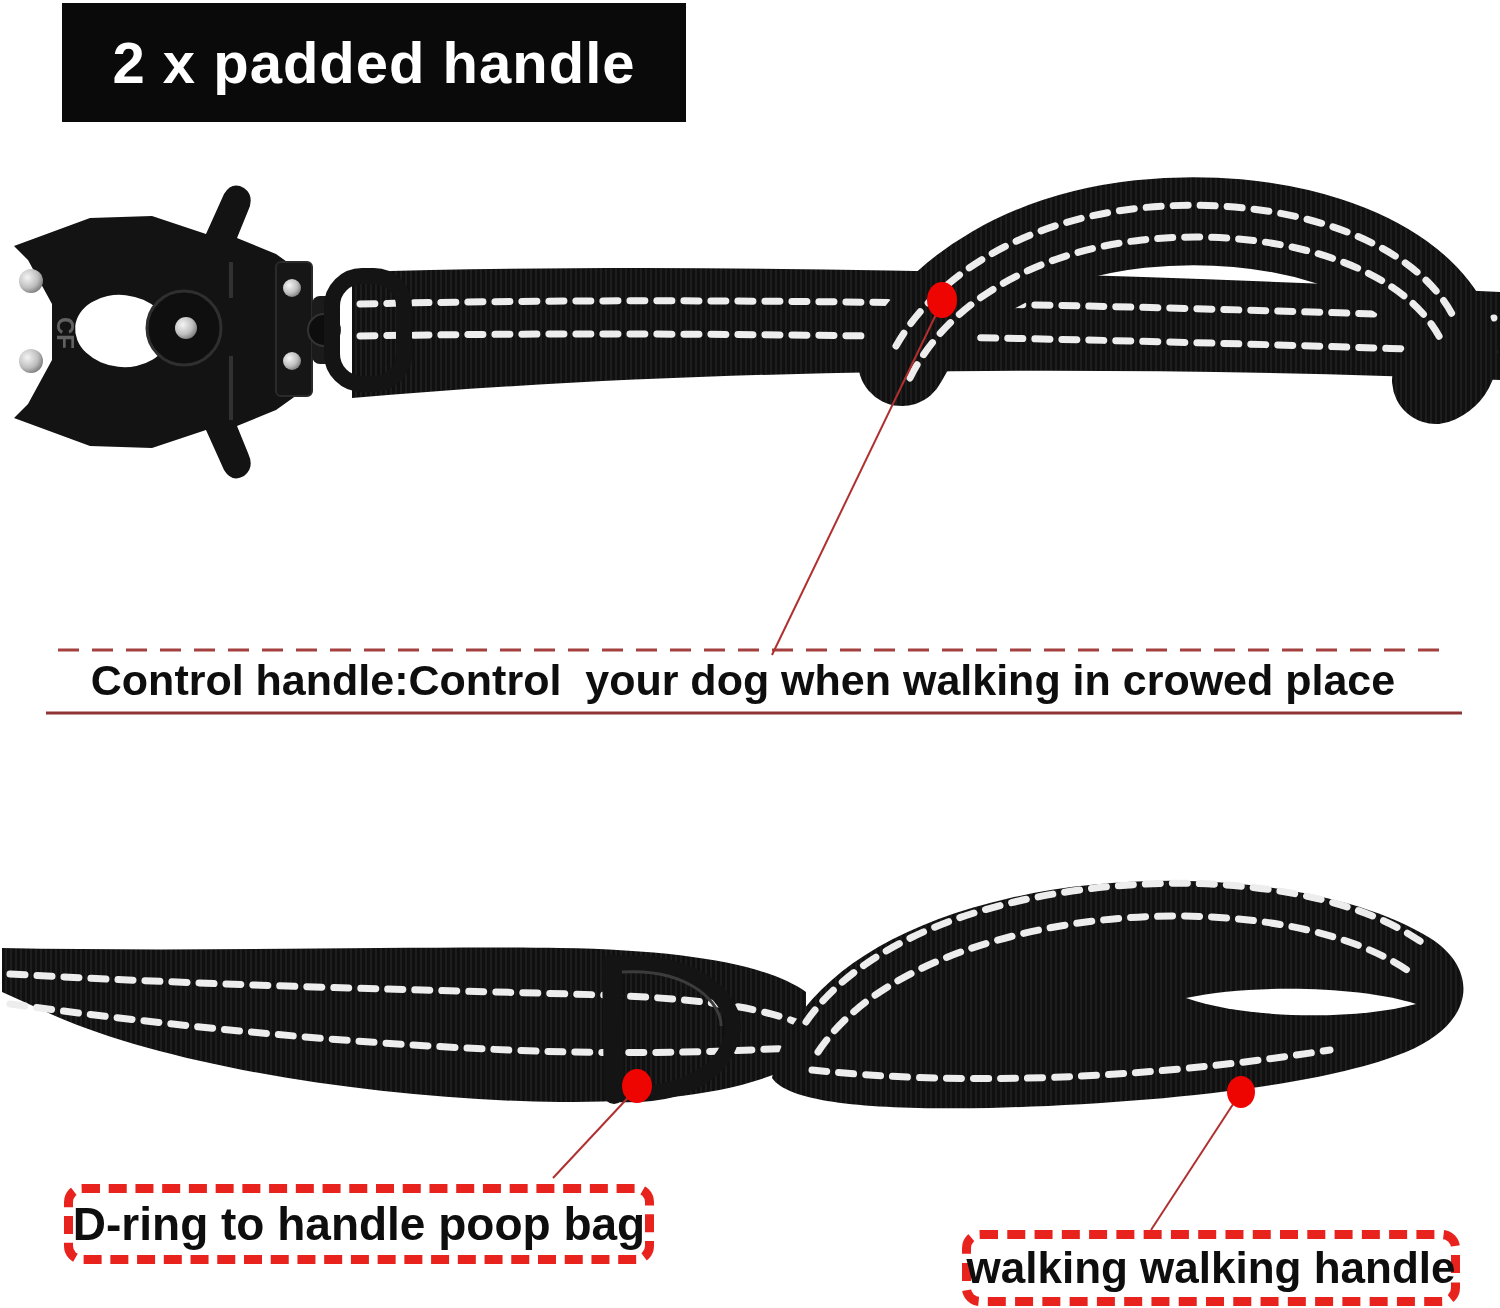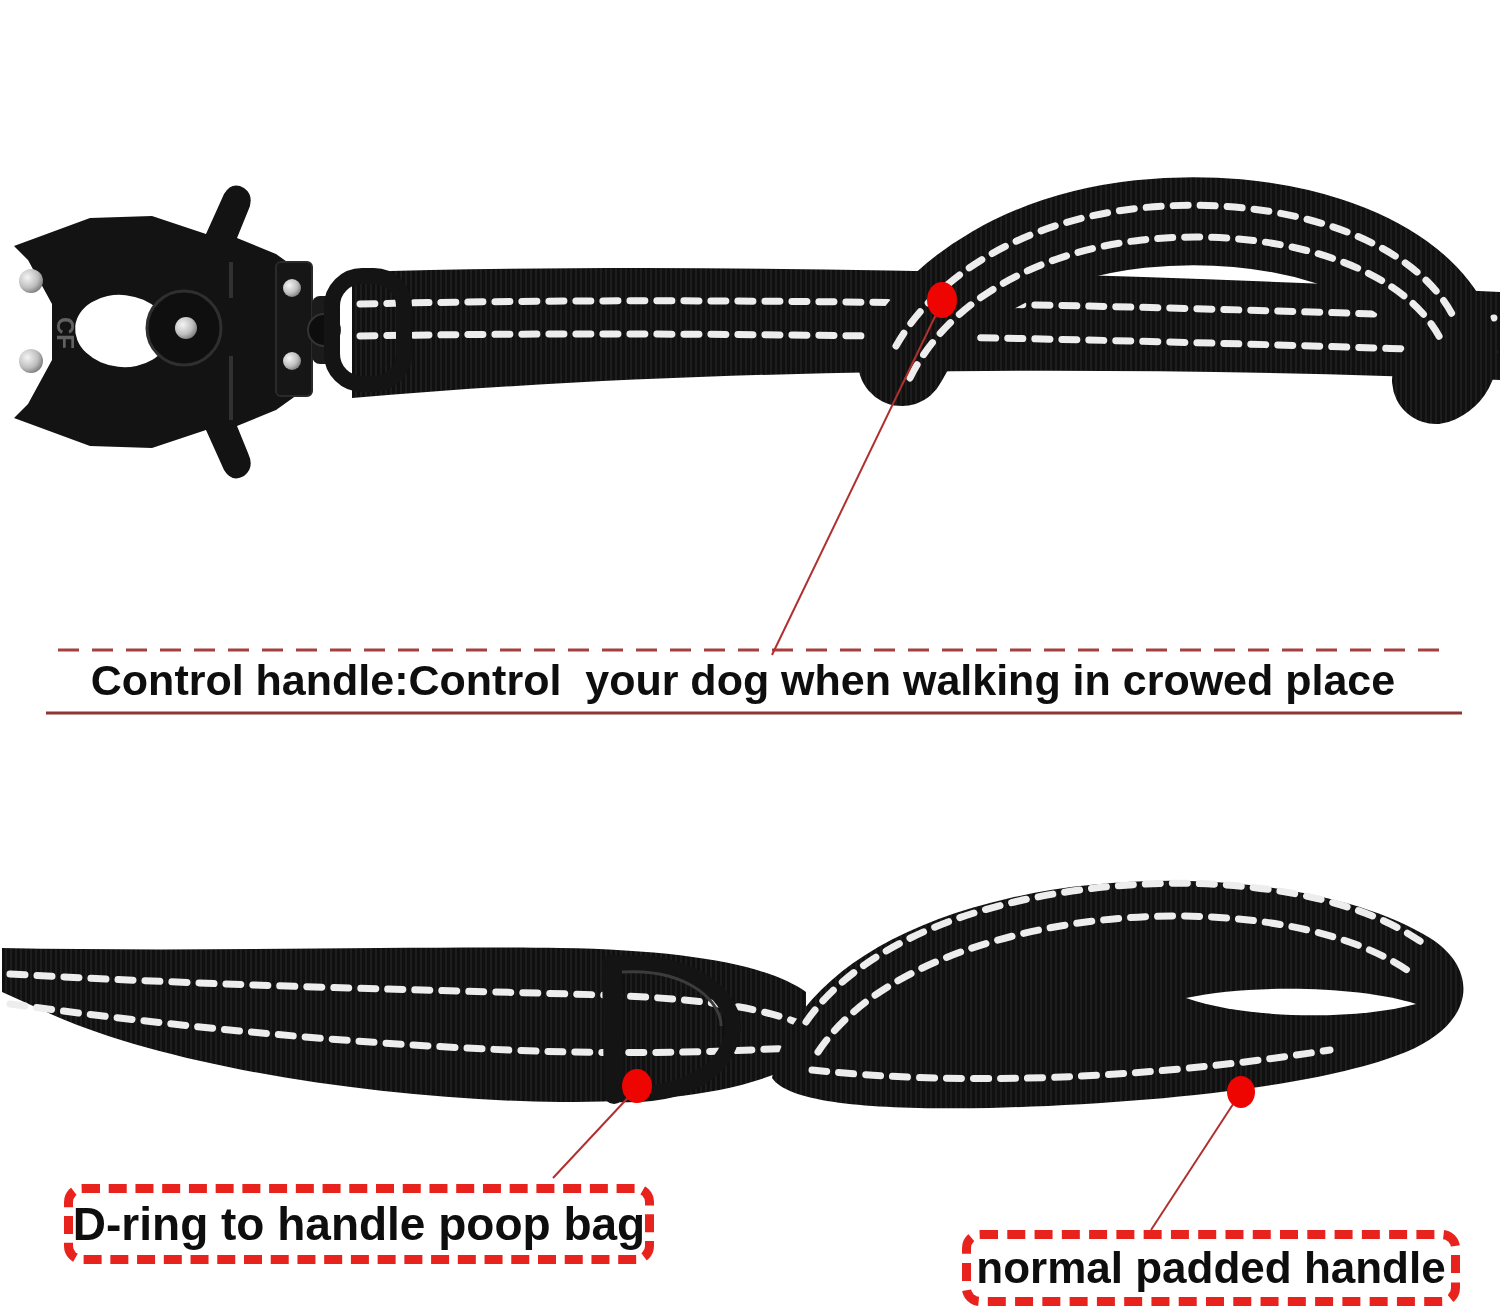--- a/index.html
+++ b/index.html
@@ -101,24 +101,27 @@
       <line x1="942" y1="302" x2="772" y2="655" stroke-width="2" stroke="#b03030"></line>
       <line x1="637" y1="1088" x2="553" y2="1178" stroke-width="2" stroke="#b03030"></line>
       <line x1="1241" y1="1092" x2="1151" y2="1230" stroke-width="2" stroke="#b03030"></line>
 
       <ellipse cx="942" cy="300" rx="15" ry="18" fill="#ee0400"></ellipse>
       <ellipse cx="637" cy="1086" rx="15" ry="17" fill="#ee0400"></ellipse>
       <ellipse cx="1241" cy="1092" rx="14" ry="16" fill="#ee0400"></ellipse>
     </g>
   </svg>
 
+  <div class="banner">
+    <span>2 x padded handle</span>
+  </div>
 
   <div class="caption">Control handle:Control  your dog when walking in crowed place</div>
 
   <div class="callout dring">
     <span>D-ring to handle poop bag</span>
   </div>
 
   <div class="callout walking">
-    <span>normal padded handle</span>
+    <span>walking walking handle</span>
   </div>
 
 </div>
 
 </body></html>

